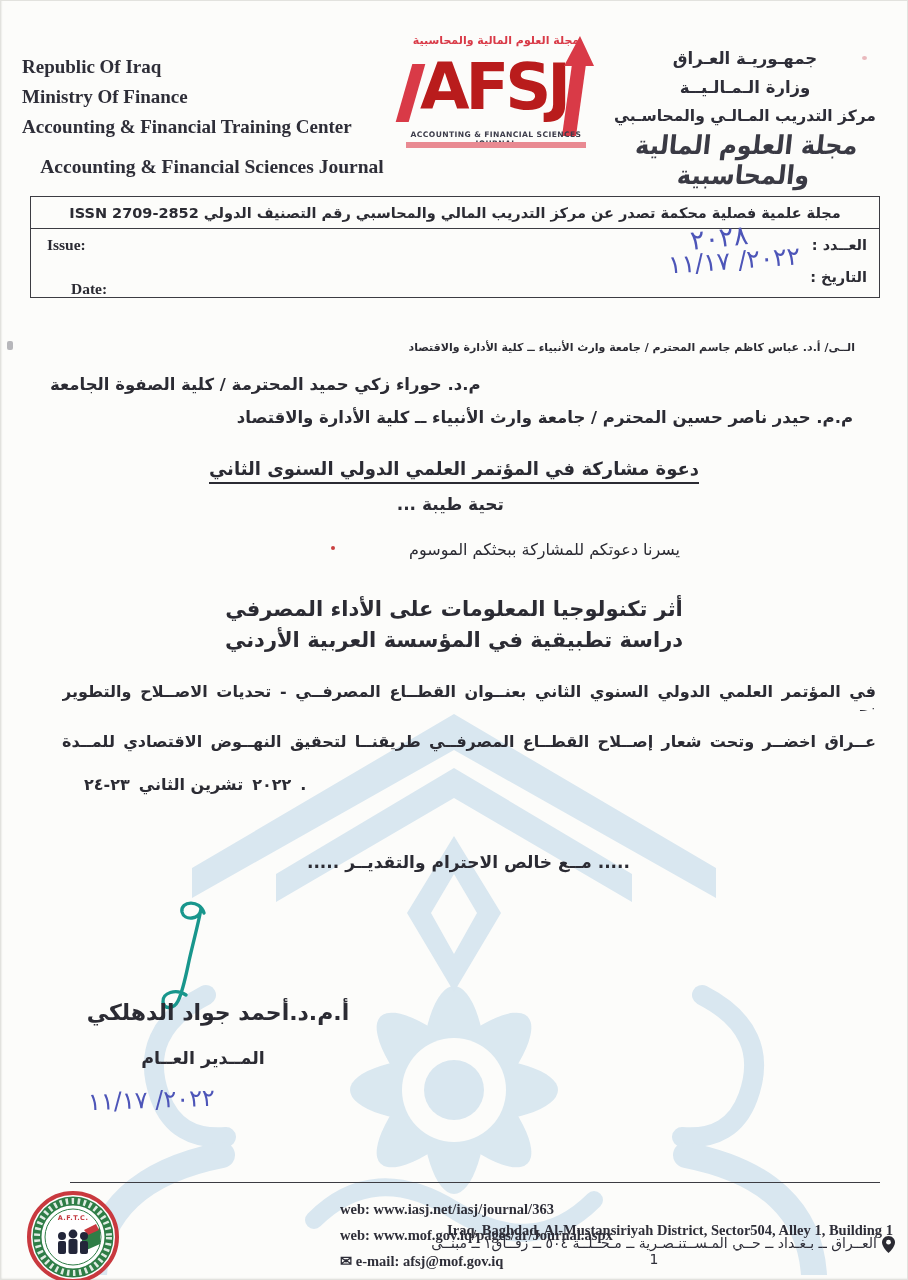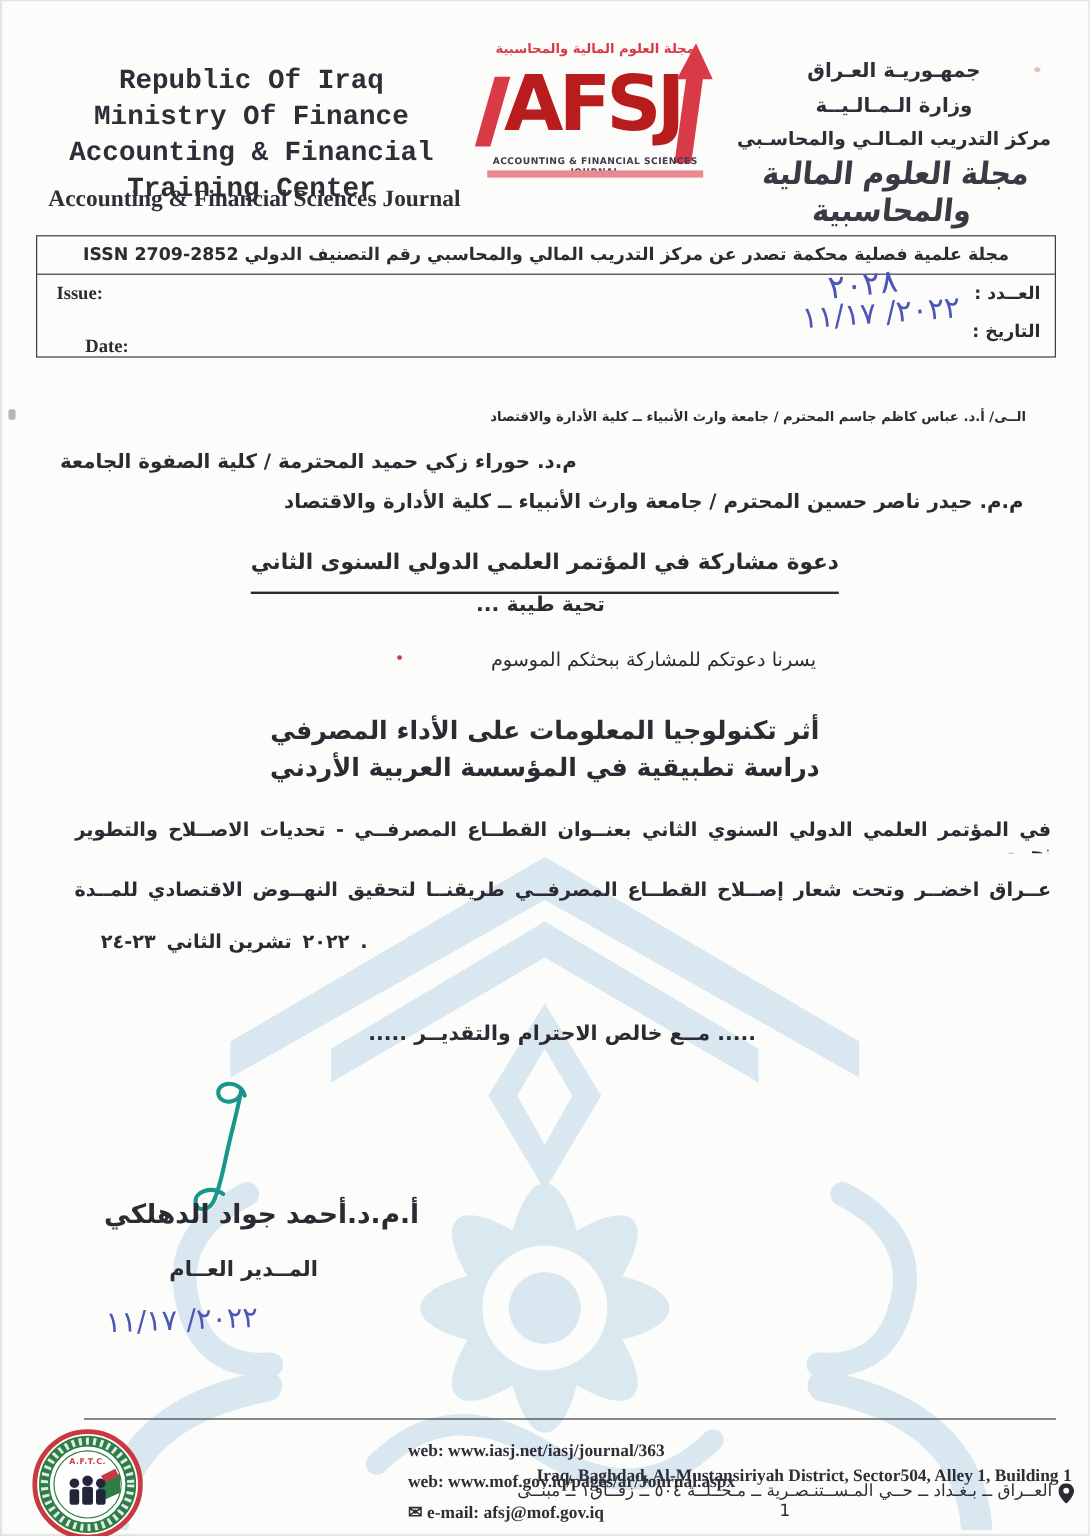--- a/index.html
+++ b/index.html
@@ -6,21 +6,21 @@
   .page{
     position:relative;width:908px;height:1280px;margin:0 auto;
     background:#fcfcfa;overflow:hidden;
     box-shadow:inset 0 0 0 1px #e2e2de, inset 3px 0 2px -2px #cfcfca, inset 0 -3px 2px -2px #d6d6d1;
     font-family:"DejaVu Sans",sans-serif;color:#2b2b33;
   }
   .abs{position:absolute;}
   .ar{direction:rtl;}
   .z{z-index:2;}
   
-  .hdr-en{left:22px;top:52px;width:375px;text-align:center;font-family:Liberation Mono, monospace;font-weight:bold;font-size:23px;line-height:30px;color:#2e2e38;}
+  .hdr-en{left:22px;top:52px;width:375px;font-family:Liberation Serif, serif;font-weight:bold;font-size:19px;line-height:30px;color:#2e2e38;}
   .hdr-en-journal{left:18px;top:156px;width:388px;text-align:center;font-family:"Liberation Serif",serif;font-weight:bold;font-size:19.5px;color:#2e2e38;}
   .hdr-ar{left:598px;top:44px;width:294px;text-align:center;font-weight:700;font-size:16.5px;line-height:29px;color:#2e2e38;}
   .hdr-ar .l3{font-size:15.5px;}
   .hdr-callig{left:596px;top:132px;width:298px;text-align:center;font-weight:700;font-size:24px;color:#3a3a44;transform:skewX(-6deg) scaleY(1.08);letter-spacing:0;}
   
   .afsj{left:398px;top:26px;width:196px;height:148px;}
   .afsj-tagline{position:absolute;left:0;top:8px;width:100%;text-align:center;color:#d93a47;font-weight:700;font-size:11px;direction:rtl;}
   .afsj-mark{position:absolute;left:0;top:24px;width:100%;height:76px;}
   .afsj-slash{position:absolute;left:6px;top:14px;width:13px;height:58px;background:#d93a47;transform:skewX(-16deg);}
   .afsj-acronym{position:absolute;left:22px;top:0px;font-size:64px;line-height:74px;font-weight:800;color:#b91c1c;letter-spacing:-4px;font-family:"DejaVu Sans",sans-serif;}
@@ -34,21 +34,21 @@
   .meta-en{position:absolute;left:16px;font-family:"Liberation Serif",serif;font-weight:bold;font-size:15.5px;}
   .meta-ar{position:absolute;right:12px;font-weight:700;font-size:14.5px;direction:rtl;}
   .hand{color:#4d55b8;font-weight:400;}
   .hand-issue{left:690px;top:222px;font-size:27px;letter-spacing:6px;transform:rotate(-6deg);direction:ltr;}
   .hand-date{left:668px;top:246px;font-size:25px;letter-spacing:2px;transform:rotate(-4deg);direction:ltr;}
   
   .to1{left:50px;top:341px;right:50px;text-align:right;padding-right:3px;font-weight:700;font-size:11px;}
   .to2{left:50px;top:375px;right:50px;text-align:left;padding-right:186px;font-weight:700;font-size:16.5px;}
   .to3{left:50px;top:408px;right:50px;text-align:right;padding-right:5px;font-weight:700;font-size:16.5px;}
   .subject{left:0;top:458px;width:100%;text-align:center;font-weight:700;font-size:18px;}
-  .subject span{border-bottom:2px solid #2b2b33;padding-bottom:14px;}
+  .subject span{border-bottom:2px solid #2b2b33;padding-bottom:3px;}
   .greeting{left:0;top:494px;right:404px;text-align:right;font-weight:700;font-size:17px;}
   .intro{left:0;top:540px;right:228px;text-align:right;font-weight:500;font-size:16px;}
   .rtitle{left:0;top:594px;width:100%;text-align:center;font-weight:700;font-size:21px;line-height:31px;}
   .para{left:62px;top:682px;right:32px;font-weight:700;font-size:16px;direction:rtl;}
   .para .line{text-align:justify;text-align-last:justify;margin-bottom:21px;height:29px;overflow:hidden;}
   .confdate{left:84px;top:775px;display:flex;direction:ltr;gap:9px;font-weight:700;font-size:16px;align-items:flex-start;}
   .confdate .m{direction:rtl;unicode-bidi:isolate;}
   .closing{left:0;top:852px;right:278px;text-align:right;font-weight:700;font-size:17px;}
   
   .sig-svg{left:142px;top:893px;}

